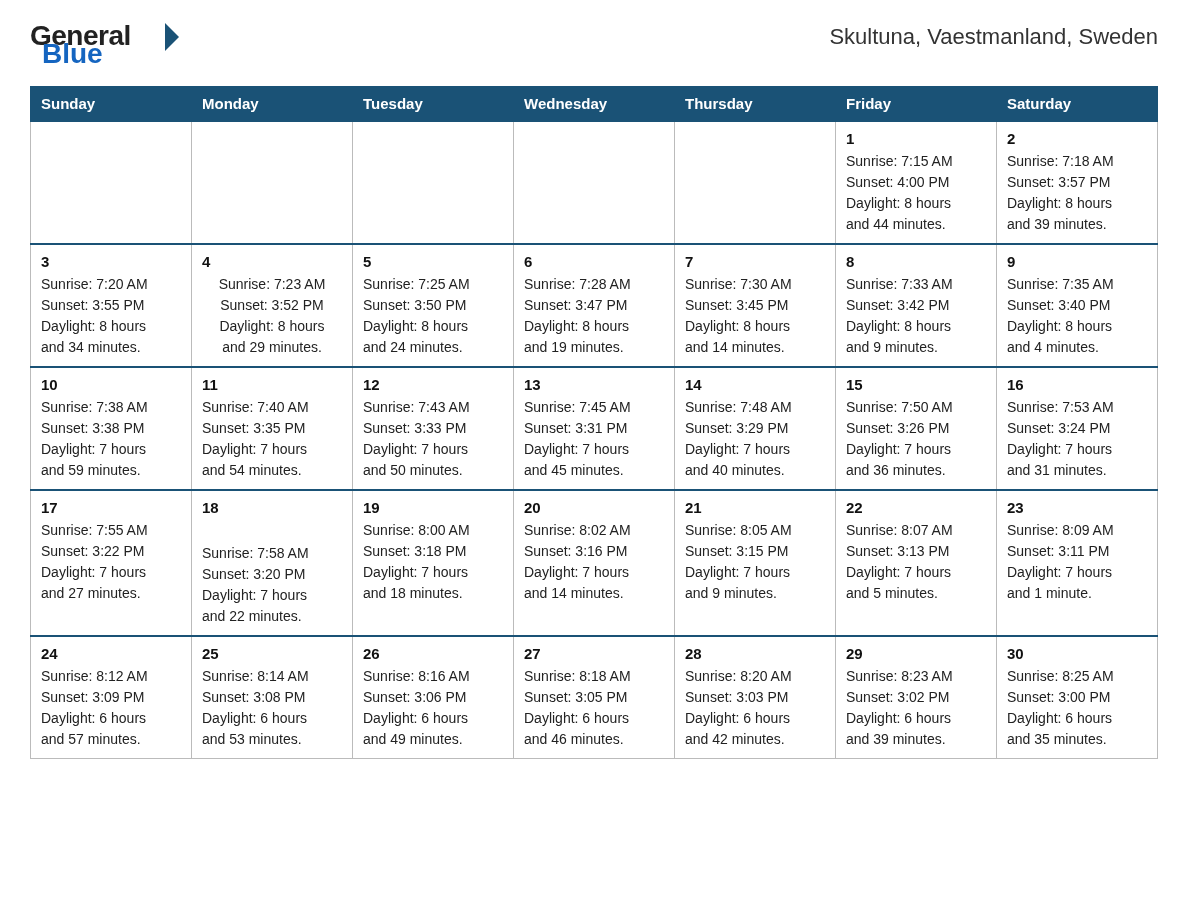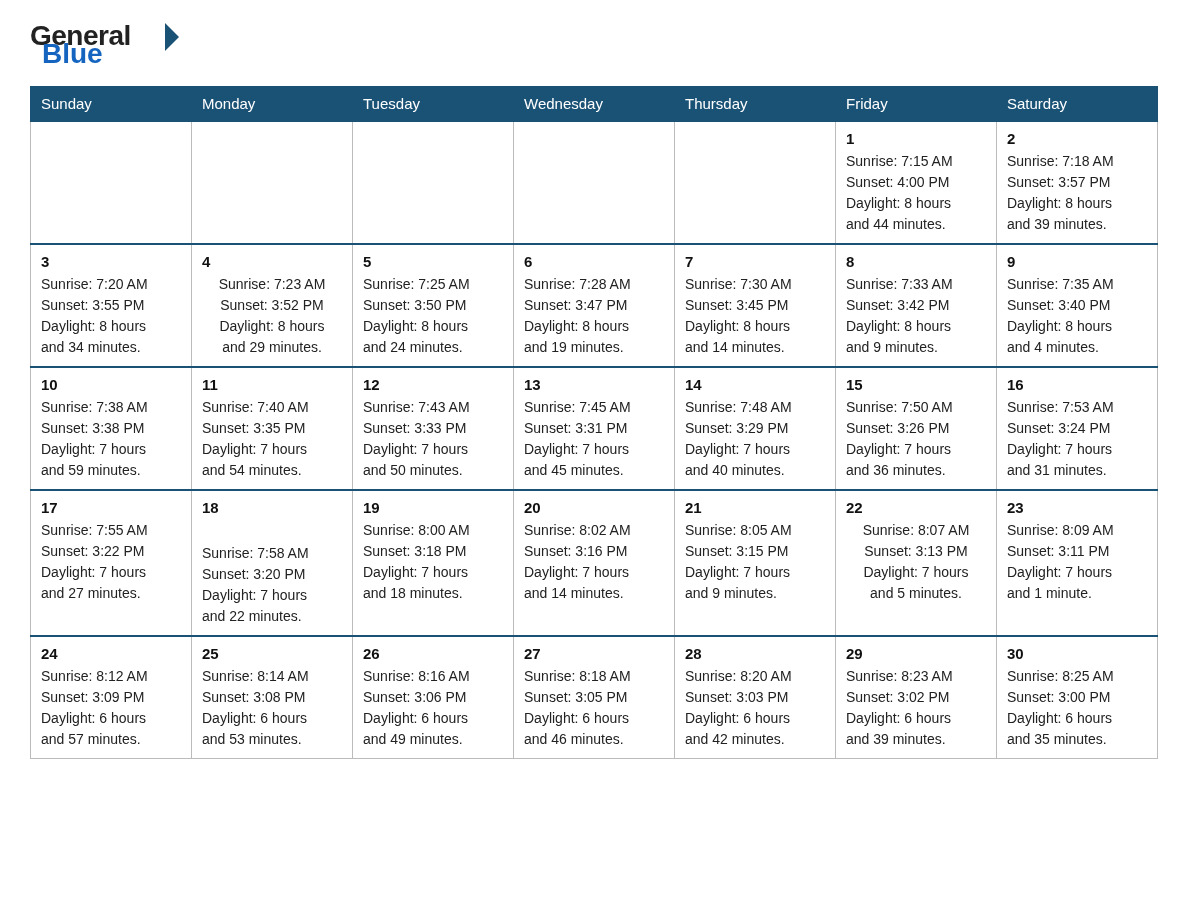--- a/index.html
+++ b/index.html
@@ -65,21 +65,21 @@
     }
     .calendar {
       width: 100%;
       border-collapse: collapse;
       table-layout: fixed;
     }
     .calendar thead th {
       background: #1a5276;
       color: #fff;
       font-size: 15px;
-      font-weight: 400;
+      font-weight: 700;
       padding: 8px 10px;
       text-align: left;
       border: 1px solid #1a5276;
     }
     .calendar tbody td {
       border: 1px solid #bbb;
       vertical-align: top;
       padding: 8px 10px;
       min-height: 110px;
       height: 110px;
@@ -117,20 +117,21 @@
     <div class="logo-top">
       <span class="logo-general">General</span>
       <div class="logo-arrow"></div>
     </div>
     <div style="display:flex; align-items:center; margin-top:-6px; margin-left:2px;">
       <span style="font-size:28px; font-weight:bold; color:#222;"></span>
       <span class="logo-bottom">Blue</span>
     </div>
   </div>
   <div class="title-block">
+    <div class="subtitle">Skultuna, Vaestmanland, Sweden</div>
   </div>
 </div>
 
 <table class="calendar">
   <thead>
     <tr>
     <th>Sunday</th>
         <th>Monday</th>
         <th>Tuesday</th>
         <th>Wednesday</th>
@@ -294,21 +295,21 @@
         </td>
         <td>
           <span class="day-number">21</span>
           <div class="day-info" style="white-space: pre-line;">Sunrise: 8:05 AM
 Sunset: 3:15 PM
 Daylight: 7 hours
 and 9 minutes.</div>
         </td>
         <td>
           <span class="day-number">22</span>
-          <div class="day-info" style="white-space: pre-line; text-align: center;">Sunrise: 8:07 AM
+          <div class="day-info" style="white-space: pre-line;">Sunrise: 8:07 AM
 Sunset: 3:13 PM
 Daylight: 7 hours
 and 5 minutes.</div>
         </td>
         <td>
           <span class="day-number">23</span>
           <div class="day-info" style="white-space: pre-line;">Sunrise: 8:09 AM
 Sunset: 3:11 PM
 Daylight: 7 hours
 and 1 minute.</div>

